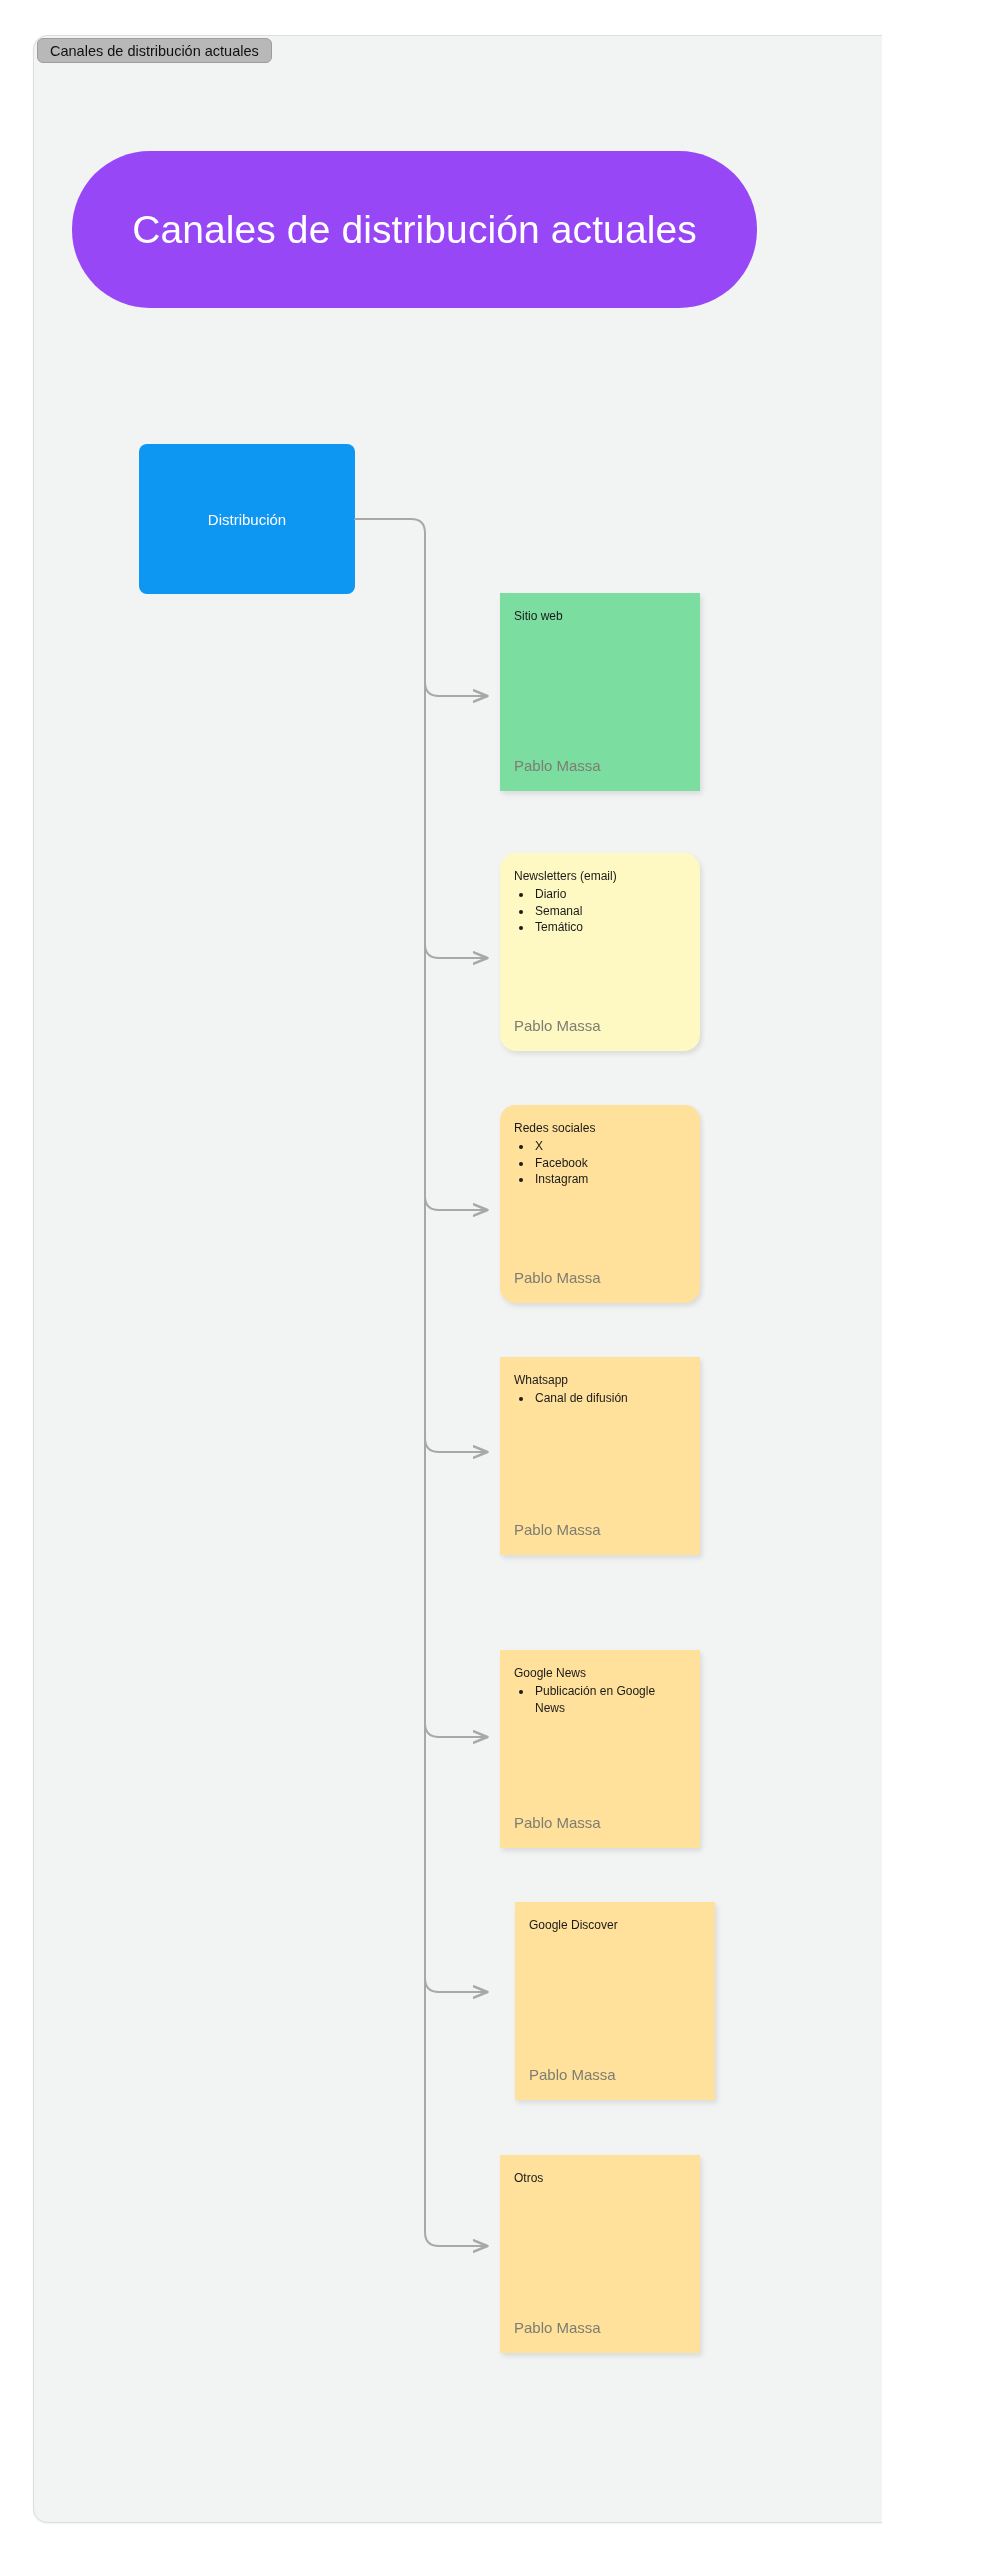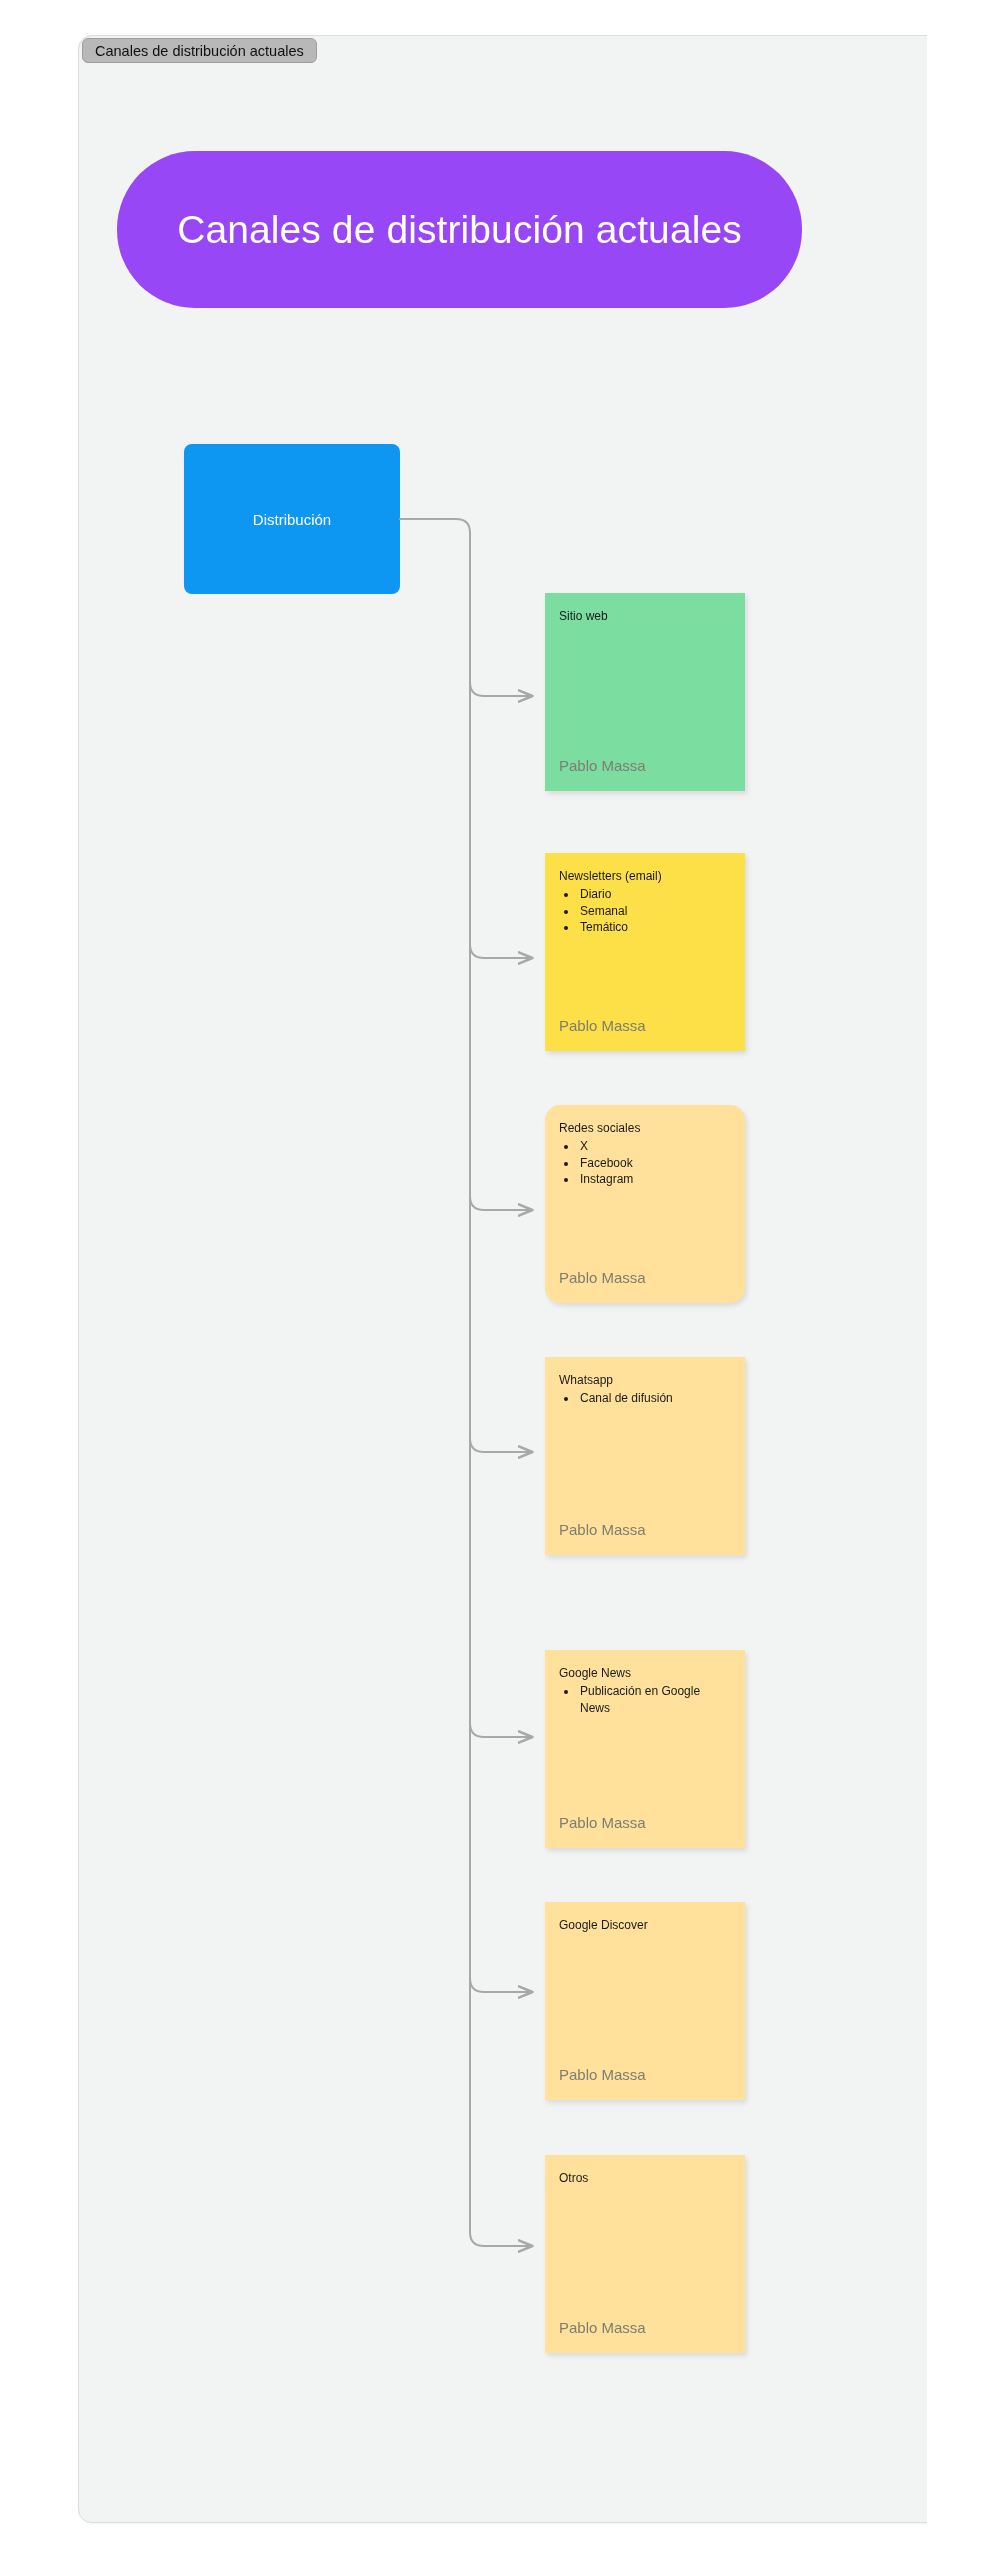--- a/index.html
+++ b/index.html
@@ -7,21 +7,20 @@
     padding: 0;
     background: #ffffff;
     font-family: "Liberation Sans", sans-serif;
   }
   #root {
     position: relative;
     width: 882px;
     height: 2560px;
     overflow: hidden;
     background: #ffffff;
-    margin-left: 45px;
   }
   
   .canvas-frame {
     position: absolute;
     left: 33px;
     top: 35px;
     width: 916px;
     height: 2488px;
     background: #f2f3f3;
     border: 1px solid #dcdddd;
@@ -173,21 +172,21 @@
       <path d="M425,1978 Q425,1992 439,1992 L487,1992" marker-end="url(#arrowhead)"></path>
     </g>
   </svg>
 
   <div class="card" style="left: 500px; top: 593px; background: rgb(124, 221, 160);">
     <div class="card-title">Sitio web</div>
     <ul class="card-list"></ul>
     <div class="card-author">Pablo Massa</div>
   </div>
 
-  <div class="card" style="left: 500px; top: 853px; background: #fde047;">
+  <div class="card" style="left: 500px; top: 853px; background: #fef9c3; border-radius: 16px;">
     <div class="card-title">Newsletters (email)</div>
     <ul class="card-list">
         <li>Diario</li>
         <li>Semanal</li>
         <li>Temático</li>
       </ul>
     <div class="card-author">Pablo Massa</div>
   </div>
 
   <div class="card" style="left: 500px; top: 1105px; background: rgb(255, 225, 155); border-radius: 15px;">
@@ -209,21 +208,21 @@
   </div>
 
   <div class="card" style="left: 500px; top: 1650px; background: rgb(255, 225, 155);">
     <div class="card-title">Google News</div>
     <ul class="card-list">
         <li>Publicación en Google News</li>
       </ul>
     <div class="card-author">Pablo Massa</div>
   </div>
 
-  <div class="card" style="left: 500px; top: 1902px; background: rgb(255, 225, 155);">
+  <div class="card" style="left: 515px; top: 1902px; background: rgb(255, 225, 155);">
     <div class="card-title">Google Discover</div>
     <ul class="card-list"></ul>
     <div class="card-author">Pablo Massa</div>
   </div>
 
   <div class="card" style="left: 500px; top: 2155px; background: rgb(255, 225, 155);">
     <div class="card-title">Otros</div>
     <ul class="card-list"></ul>
     <div class="card-author">Pablo Massa</div>
   </div>

